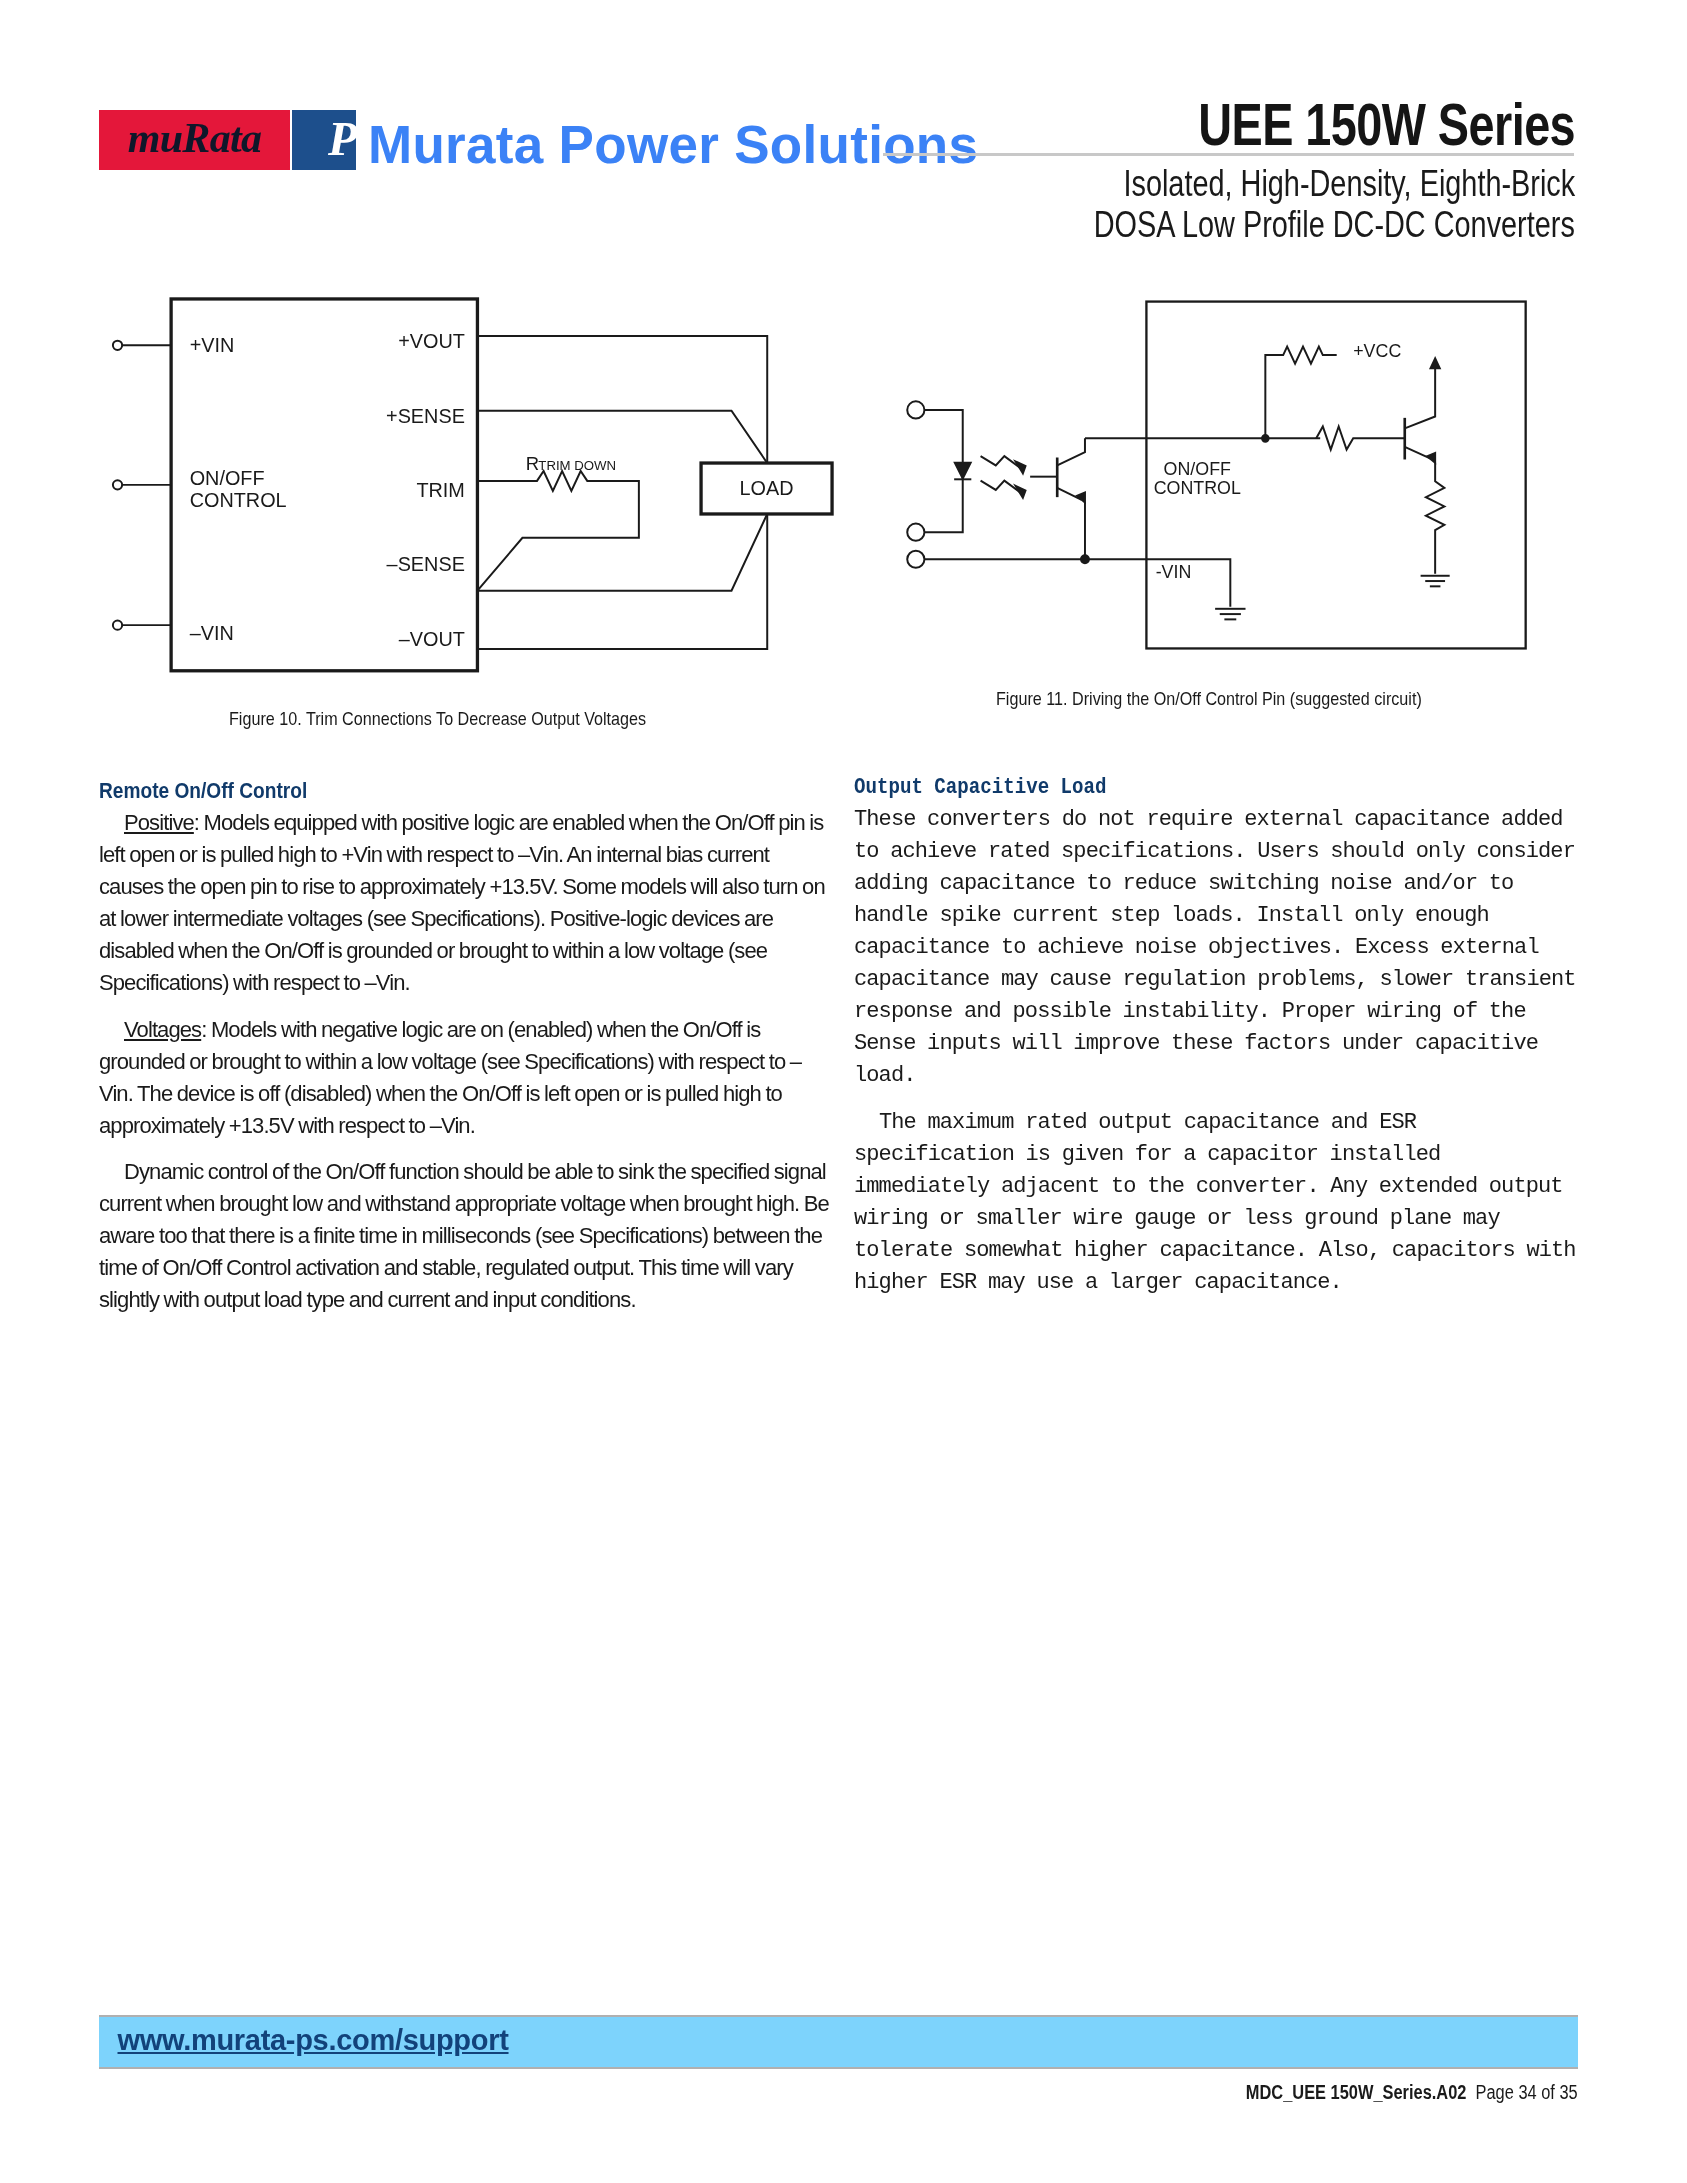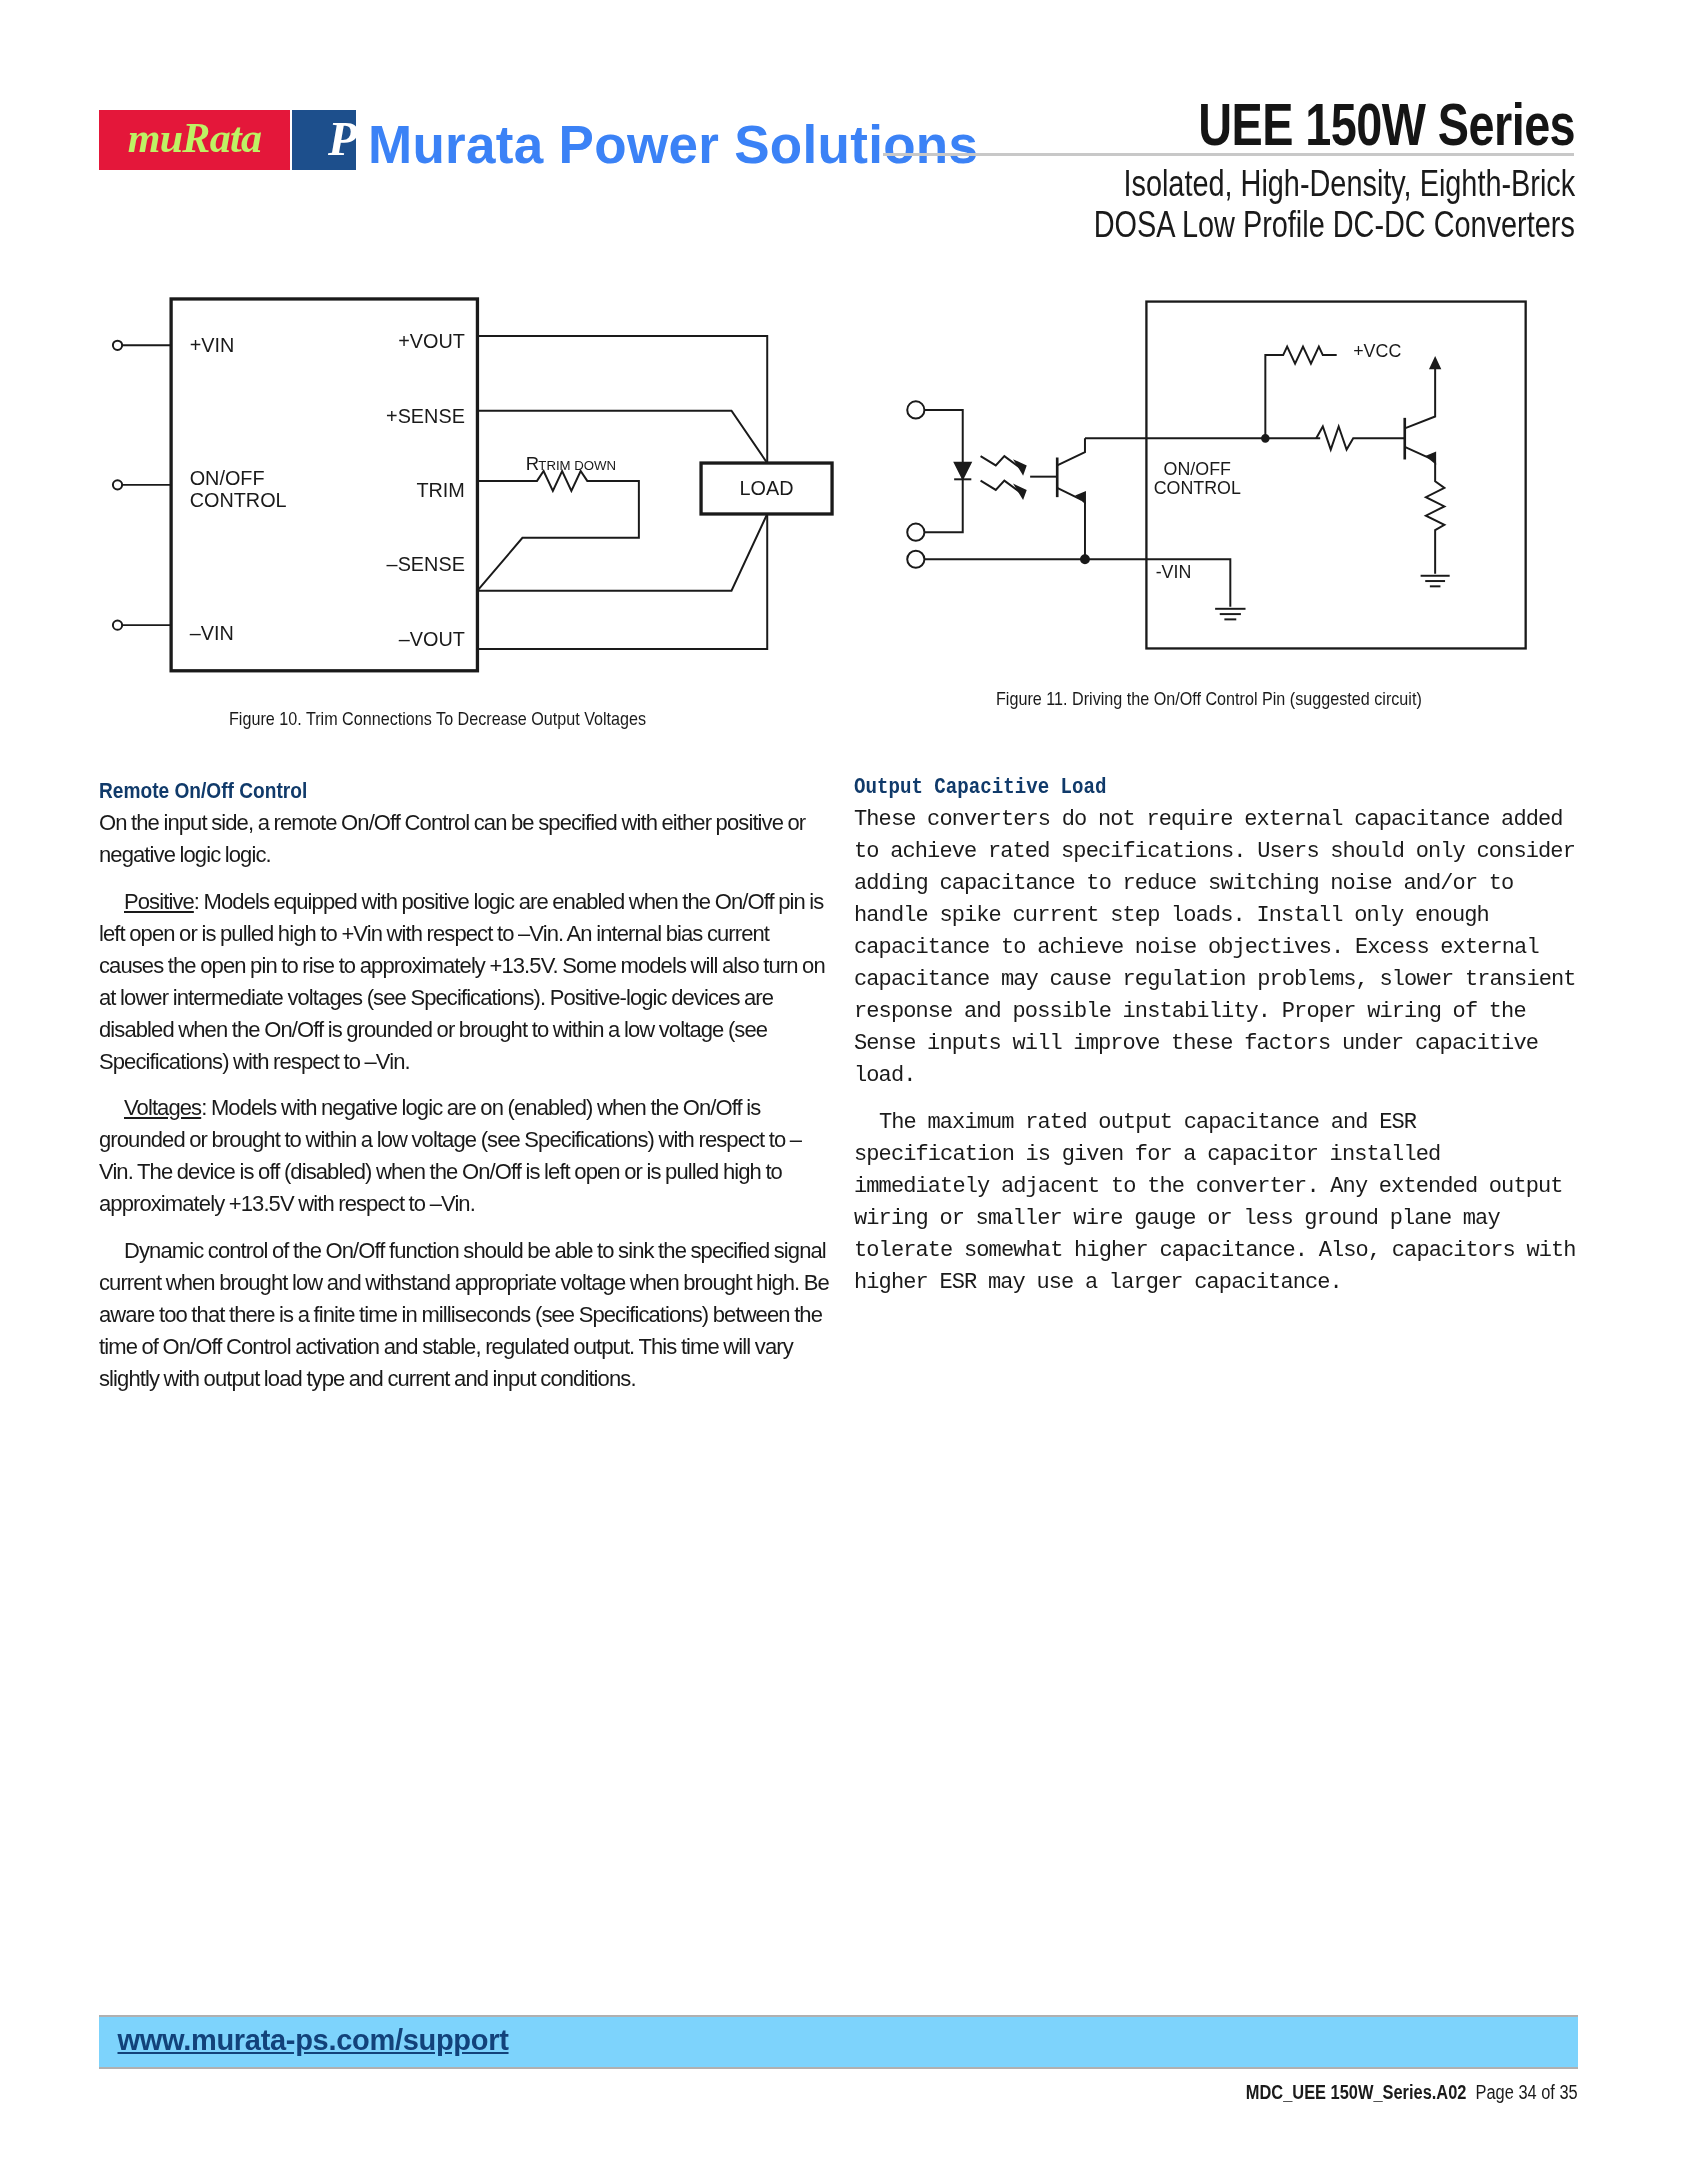--- a/index.html
+++ b/index.html
@@ -1,21 +1,21 @@
 <!DOCTYPE html>
 <html style="font-size:10.6px"><head>
 <meta charset="utf-8">
 <style>
   html, body { margin:0; padding:0; background:#ffffff; }
   body { width:1687px; height:2183px; position:relative; overflow:hidden;
          font-family:"Liberation Sans", sans-serif; color:#1a1a1a; }
   
   .logo-red { position:absolute; left:99px; top:110px; width:191px; height:60px; background:#e4173a; }
   .logo-red span { position:absolute; left:0; right:0; top:4px; text-align:center;
-     font-family:"Liberation Serif", serif; font-style:italic; font-weight:bold; font-size:42px; color:#bef264; letter-spacing:-0.7px; }
+     font-family:"Liberation Serif", serif; font-style:italic; font-weight:bold; font-size:42px; color:#0f172a; letter-spacing:-0.7px; }
   .logo-blue { position:absolute; left:292px; top:110px; width:64px; height:60px; background:#1d4f8c; }
   .logo-blue span { position:absolute; left:0; right:0; top:1.3px; text-align:center;
      font-family:"Liberation Serif", serif; font-style:italic; font-weight:bold; font-size:48px; color:#ffffff;padding-left:36px; }
   .brand { position:absolute; left:368px; top:114px; font-size:53px; font-weight:bold; color:#3b82f6; letter-spacing:0.3px; }
   .title { position:absolute; right:112px; top:90px; font-size:60px; font-weight:bold; color:#151515;
            transform:scaleX(0.78); transform-origin:right center; white-space:nowrap; letter-spacing:-0.7px; }
   .hrule { position:absolute; left:883px; top:153px; width:691px; height:2.6px; background:#c8c8c8; }
   .subtitle { position:absolute; right:112px; font-size:37px; color:#1a1a1a; white-space:nowrap;
               transform:scaleX(0.78); transform-origin:right center; }
   
@@ -144,21 +144,20 @@
   </g>
   <text class="dlabel" x="2046" y="540" style="font-size:27px">+VCC</text>
   <text class="dlabel" x="1810" y="718" text-anchor="middle" style="font-size:27px">ON/OFF</text>
   <text class="dlabel" x="1810" y="748" text-anchor="middle" style="font-size:27px">CONTROL</text>
   <text class="dlabel" x="1747" y="874" style="font-size:27px">-VIN</text>
 </svg>
 <div class="cap" style="left:996px; top:688px;">Figure 11. Driving the On/Off Control Pin (suggested circuit)</div>
 
 <div class="col" style="left:99px; top:774px; width:736px;">
   <div class="h">Remote On/Off Control</div>
-  <p class="p">On the input side, a remote On/Off Control can be specified with either positive or negative logic logic.</p>
   <p class="p indent"><span class="u">Positive</span><span>: Models equipped with positive logic are enabled when the On/Off pin is left open or is pulled high to +Vin with respect to –Vin. An internal bias current causes the open pin to rise to approximately +13.5V. Some models will also turn on at lower intermediate voltages (see Specifications). Positive-logic devices are disabled when the On/Off is grounded or brought to within a low voltage (see Specifications) with respect to –Vin.</span></p>
   <p class="p indent"><span class="u">Voltages</span><span>: Models with negative logic are on (enabled) when the On/Off is grounded or brought to within a low voltage (see Specifications) with respect to –Vin. The device is off (disabled) when the On/Off is left open or is pulled high to approximately +13.5V with respect to –Vin.</span></p>
   <p class="p indent">Dynamic control of the On/Off function should be able to sink the speci­fied signal current when brought low and withstand appropriate voltage when brought high. Be aware too that there is a finite time in milliseconds (see Specifications) between the time of On/Off Control activation and stable, regulated output. This time will vary slightly with output load type and current and input conditions.</p>
 </div>
 
 <div class="col" style="left:854px; top:771px; width:729px;font-family:Liberation Mono, monospace;">
   <div class="h">Output Capacitive Load</div>
   <p class="p">These converters do not require external capacitance added to achieve rated specifications. Users should only consider adding capacitance to reduce switch­ing noise and/or to handle spike current step loads. Install only enough capaci­tance to achieve noise objectives. Excess external capacitance may cause regulation problems, slower transient response and possible instability. Proper wiring of the Sense inputs will improve these factors under capacitive load.</p>
   <p class="p indent">The maximum rated output capacitance and ESR specification is given for a capacitor installed immediately adjacent to the converter. Any extended output wiring or smaller wire gauge or less ground plane may tolerate somewhat higher capacitance. Also, capacitors with higher ESR may use a larger capacitance.</p>
 </div>

